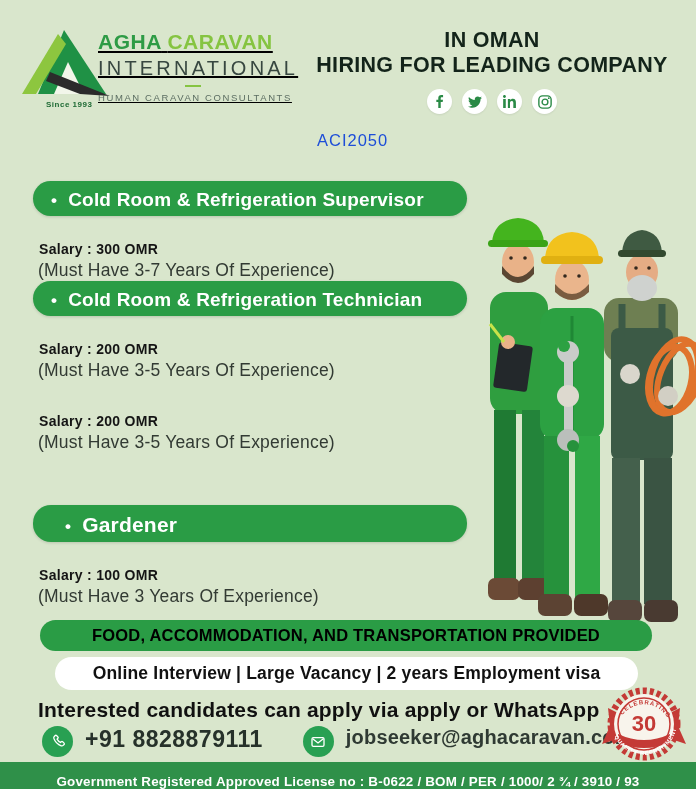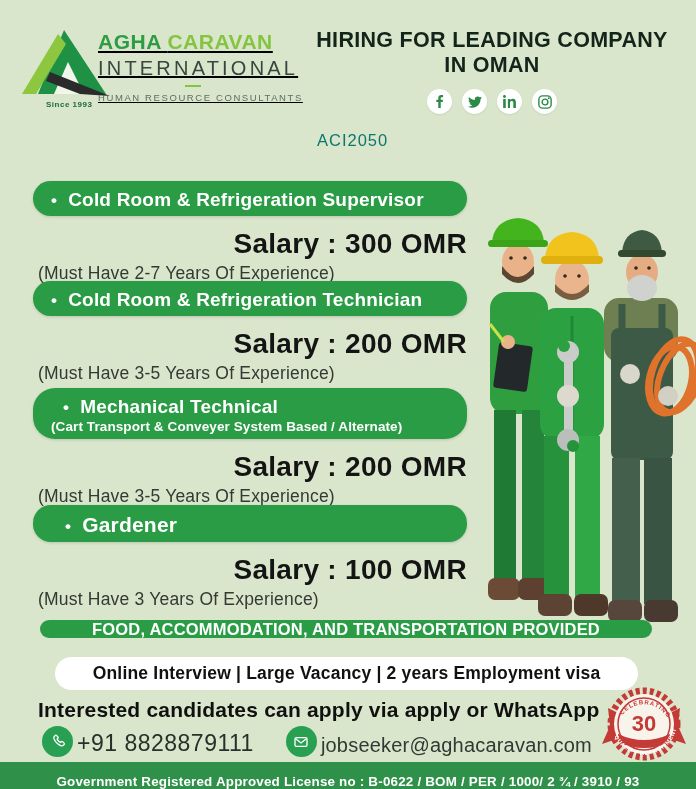--- a/index.html
+++ b/index.html
@@ -14,48 +14,48 @@
   .brand-text{ position:absolute; left:98px; top:30px; width:190px;text-decoration:underline; }
   .brand-line1{ font-size:21px; font-weight:800; letter-spacing:.5px; white-space:nowrap; }
   .brand-line1 .g1{ color:#2e9b45; } .brand-line1 .g2{ color:#85c441; }
   .brand-line2{ font-size:20px; font-weight:500; color:#374740; letter-spacing:3.2px; margin-top:3px; white-space:nowrap; }
   .brand-dash{ width:16px; height:2px; background:#85c441; margin:5px auto 5px auto; }
   .brand-tagline{ font-size:9.5px; font-weight:500; color:#5c6e62; letter-spacing:1.6px; white-space:nowrap; }
   .head-right{ position:absolute; left:306px; top:28px; width:372px; text-align:center; }
   .head-title{ font-size:21.5px; line-height:25px; font-weight:800; color:#13241a; letter-spacing:.3px; }
   .socials{ display:flex; justify-content:center; gap:10px; margin-top:11px; }
   .soc{ width:25px; height:25px; border-radius:50%; background:#ffffff; display:flex; align-items:center; justify-content:center; color:#2a8a46; font-weight:800; font-size:13px; box-shadow:0 1px 2px rgba(0,0,0,.08); }
-  .ref-code{ position:absolute; left:317px; top:131px; font-size:16.5px; color:#0f766e; letter-spacing:1px; }
+  .ref-code{ position:absolute; left:317px; top:131px; font-size:16.5px; color:#1d4ed8; letter-spacing:1px; }
   
   .job{ position:absolute; left:33px; width:434px; z-index:2; }
   .job-pill{
     background:#2a9c45; border-radius:18px; color:#ffffff; font-weight:800;
     min-height:33px; display:flex; flex-direction:column; justify-content:center;
     padding:8px 14px 5px 18px; box-shadow:0 1px 3px rgba(0,0,0,.15);
   }
   .pill-title{ font-size:19px; letter-spacing:.2px; white-space:nowrap; }
   .pill-title .dot{ margin-right:11px; font-size:17px; }
   .pill-sub{ font-size:13.5px; font-weight:800; margin-top:1px; white-space:nowrap; letter-spacing:.1px; }
-  .job-salary{ font-size:28px; font-weight:800; color:#141414; margin:12px 0 3px 6px; letter-spacing:.3px;text-align:right; }
+  .job-salary{ font-size:14px; font-weight:800; color:#141414; margin:25px 0 3px 6px; letter-spacing:.3px; }
   .job-exp{ font-size:17.5px; color:#323a33; margin-left:5px; letter-spacing:.2px; }
   
   .workers{ position:absolute; left:446px; top:196px; width:250px; height:430px; z-index:1; }
   
   .benefits-pill{
-    position:absolute; left:40px; top:620px; width:612px; height:18px; z-index:3;
-    background:#2a9c45; border-radius:16px; color:#ffffff; font-weight:800; font-size:16.5px;
+    position:absolute; left:40px; top:620px; width:612px; height:31px; z-index:3;
+    background:#2a9c45; border-radius:16px; color:#000000; font-weight:800; font-size:16.5px;
     display:flex; align-items:center; justify-content:center; letter-spacing:.2px;
   }
   .info-pill{
     position:absolute; left:55px; top:657px; width:583px; height:33px; z-index:3;
     background:#ffffff; border-radius:17px; color:#111; font-weight:700; font-size:17.5px;
     display:flex; align-items:center; justify-content:center; letter-spacing:.2px;
   }
   .apply-headline{ position:absolute; left:38px; top:698px; font-size:21px; font-weight:800; color:#101010; letter-spacing:.2px; z-index:3;}
-  .contact-row{ position:absolute; left:42px; top:726px; display:flex; align-items:flex-end; gap:4px; z-index:3; }
+  .contact-row{ position:absolute; left:42px; top:726px; display:flex; align-items:flex-start; gap:12px; z-index:3;font-weight:bold; }
   .c-icon{ width:31px; height:31px; border-radius:50%; background:#28a052; display:flex; align-items:center; justify-content:center; }
   .c-phone{ font-size:23px; color:#26312a; letter-spacing:.5px; margin-right:28px; }
   .c-email{ font-size:20px; color:#2f3a33; letter-spacing:.2px; }
   .badge{ position:absolute; left:598px; top:686px; z-index:4; }
   .footer-bar{
     position:absolute; left:0; top:762px; width:696px; height:27px; background:#2f9049; z-index:5;
     display:flex; align-items:flex-end; justify-content:center;
   }
   .footer-text{ color:#ffffff; font-weight:700; font-size:13.4px; letter-spacing:.2px; white-space:nowrap; }
 </style>
@@ -70,27 +70,27 @@
       <polygon points="36,6 0,66 14,66 44,16" fill="#8dc63f"></polygon>
       <polygon points="46,34 62,66 32,66" fill="#f2f6ea"></polygon>
       <polygon points="28,44 88,68 58,66 24,53" fill="#2b2b2b"></polygon>
     </svg>
     <div class="logo-since">Since 1993</div>
   </div>
   <div class="brand-text">
     <div class="brand-line1"><span class="g1">AGHA</span> <span class="g2">CARAVAN</span></div>
     <div class="brand-line2">INTERNATIONAL</div>
     <div class="brand-dash"></div>
-    <div class="brand-tagline">HUMAN RESOURCE CONSULTANTS</div>
+    <div class="brand-tagline">HUMAN CARAVAN CONSULTANTS</div>
   </div>
 
   <div class="head-right">
     <div class="head-title">
+      <div>IN OMAN</div>
       <div>HIRING FOR LEADING COMPANY</div>
-      <div>IN OMAN</div>
     </div>
     <div class="socials">
       <div class="soc">
         <svg width="13" height="13" viewBox="0 0 16 16">
             <path fill="#2a8a46" d="M9.5 16V8.7h2.4l.4-2.8H9.5V4.1c0-.8.2-1.4 1.4-1.4h1.5V.1C12.1.1 11.2 0 10.2 0 8 0 6.5 1.3 6.5 3.8v2.1H4.1v2.8h2.4V16h3z"></path>
           </svg>
       </div>
       <div class="soc">
         <svg width="14" height="14" viewBox="0 0 16 16">
             <path fill="#2a8a46" d="M16 3.1c-.6.3-1.2.4-1.9.5.7-.4 1.2-1 1.4-1.8-.6.4-1.3.6-2.1.8C12.8 2 11.9 1.6 11 1.6c-1.8 0-3.3 1.5-3.3 3.3 0 .3 0 .5.1.7C5.1 5.5 2.7 4.2 1.1 2.2c-.3.5-.4 1-.4 1.6 0 1.1.6 2.1 1.5 2.7-.5 0-1-.2-1.5-.4 0 1.6 1.1 2.9 2.6 3.2-.3.1-.6.1-.9.1-.2 0-.4 0-.6-.1.4 1.3 1.6 2.3 3.1 2.3-1.1.9-2.5 1.4-4.1 1.4H0c1.5.9 3.2 1.5 5 1.5 6 0 9.3-5 9.3-9.3v-.4c.7-.4 1.2-1 1.7-1.7z"></path>
@@ -178,36 +178,32 @@
       <circle cx="184" cy="178" r="10" fill="#d9d6cc"></circle>
       <circle cx="222" cy="200" r="10" fill="#d2cfc4"></circle>
     </g>
   </svg>
 
   <div class="job" style="top:181px">
     <div class="job-pill">
       <div class="pill-title"><span class="dot">•</span><span>Cold Room &amp; Refrigeration Supervisor</span></div>
     </div>
     <div class="job-salary">Salary : 300 OMR</div>
-    <div class="job-exp">(Must Have 2-7 Years Of Experience)</div>
+    <div class="job-exp">(Must Have 3-7 Years Of Experience)</div>
   </div>
 
   <div class="job" style="top:281px">
     <div class="job-pill">
       <div class="pill-title"><span class="dot">•</span><span>Cold Room &amp; Refrigeration Technician</span></div>
     </div>
     <div class="job-salary">Salary : 200 OMR</div>
     <div class="job-exp">(Must Have 3-5 Years Of Experience)</div>
   </div>
 
   <div class="job" style="top:388px">
-    <div class="job-pill" style="border-radius:22px">
-      <div class="pill-title" style="margin-left:12px"><span class="dot">•</span><span>Mechanical Technical</span></div>
-      <div class="pill-sub">(Cart Transport &amp; Conveyer System Based / Alternate)</div>
-    </div>
     <div class="job-salary">Salary : 200 OMR</div>
     <div class="job-exp">(Must Have 3-5 Years Of Experience)</div>
   </div>
 
   <div class="job" style="top:505px">
     <div class="job-pill">
       <div class="pill-title" style="font-size:21px; margin-left:14px"><span class="dot">•</span><span>Gardener</span></div>
     </div>
     <div class="job-salary">Salary : 100 OMR</div>
     <div class="job-exp">(Must Have 3 Years Of Experience)</div>

